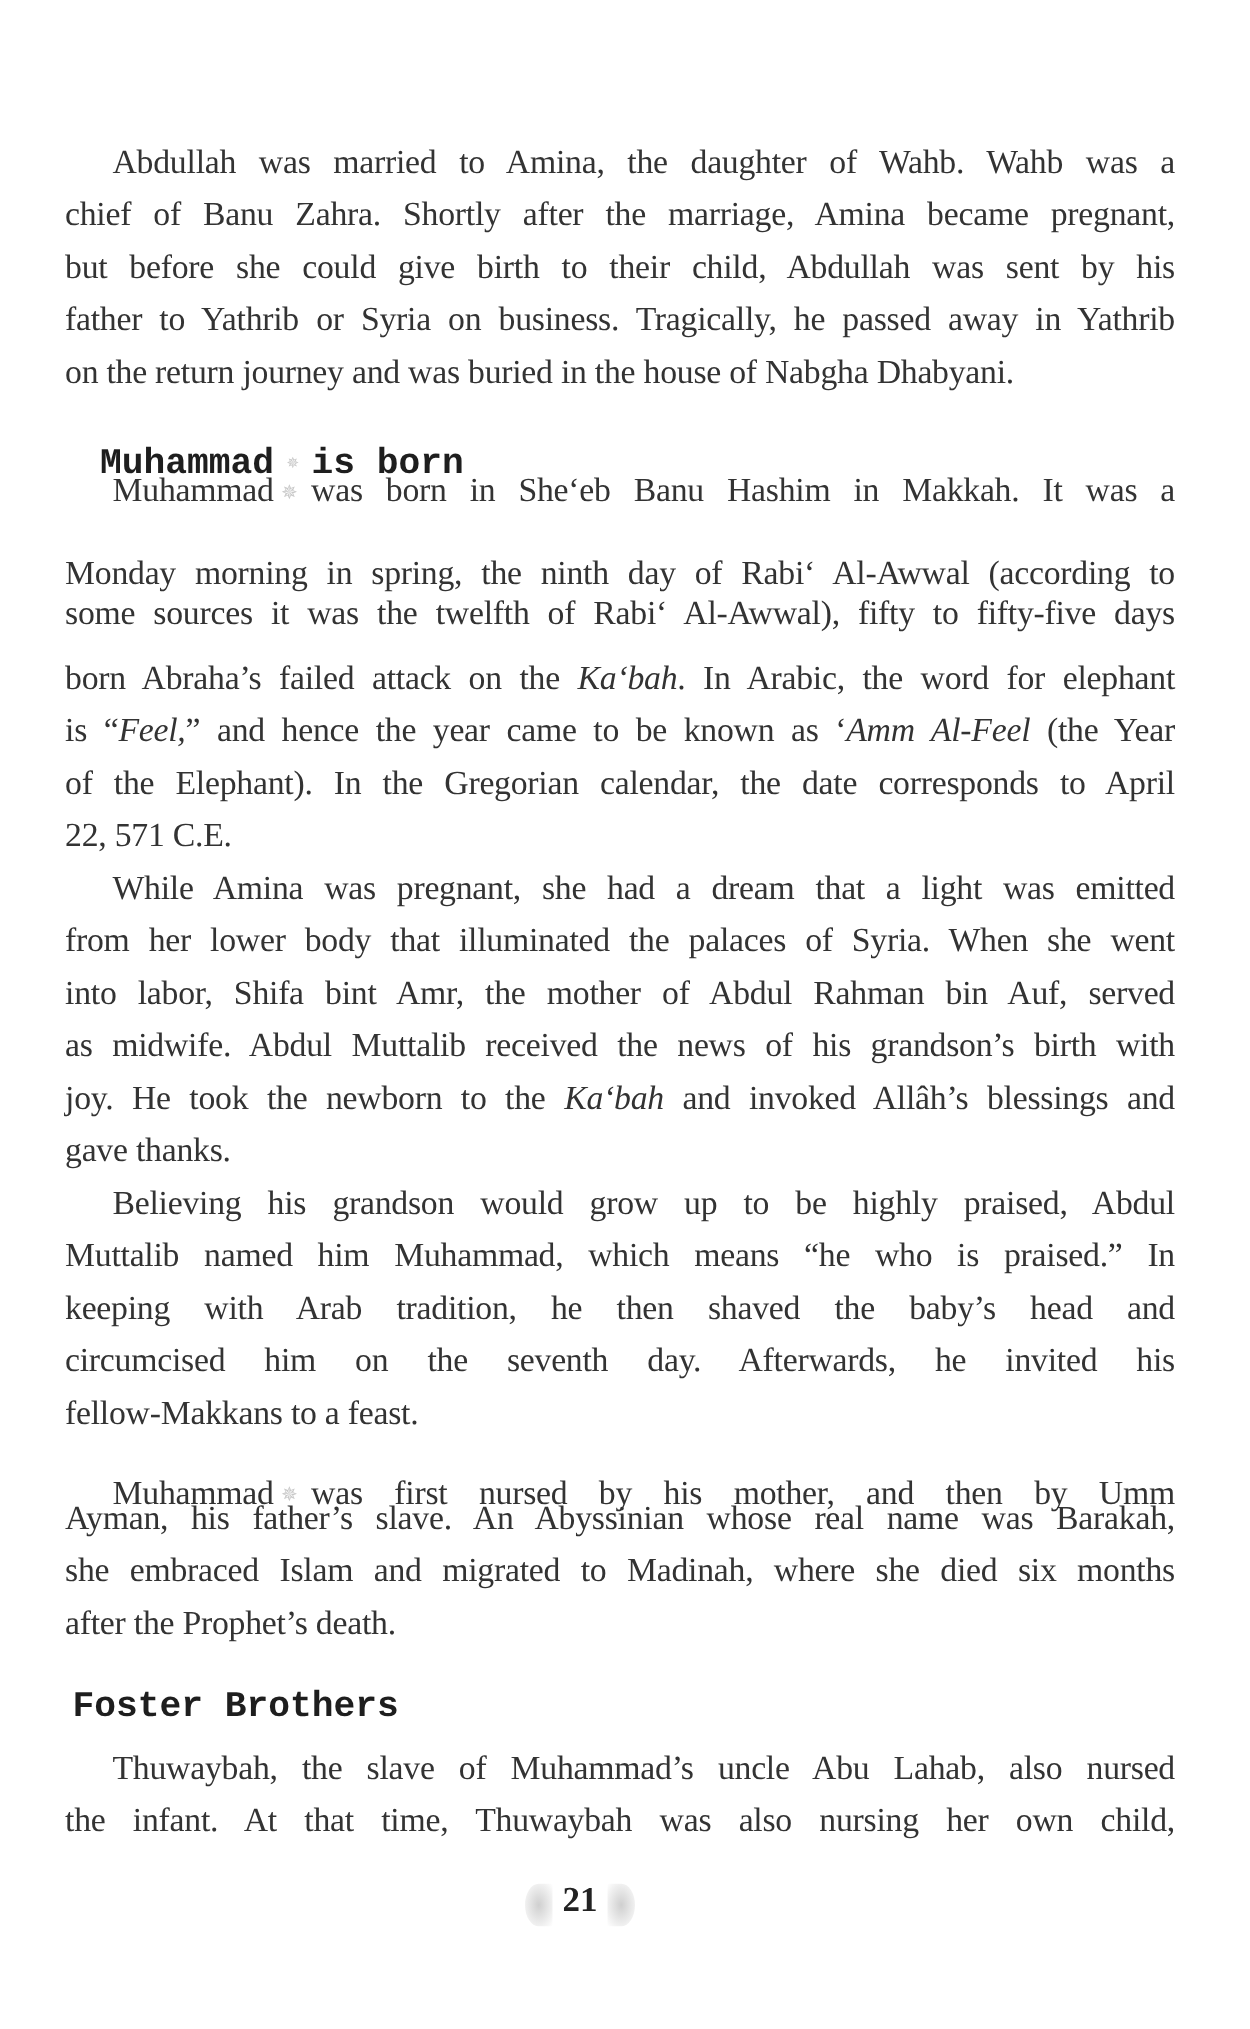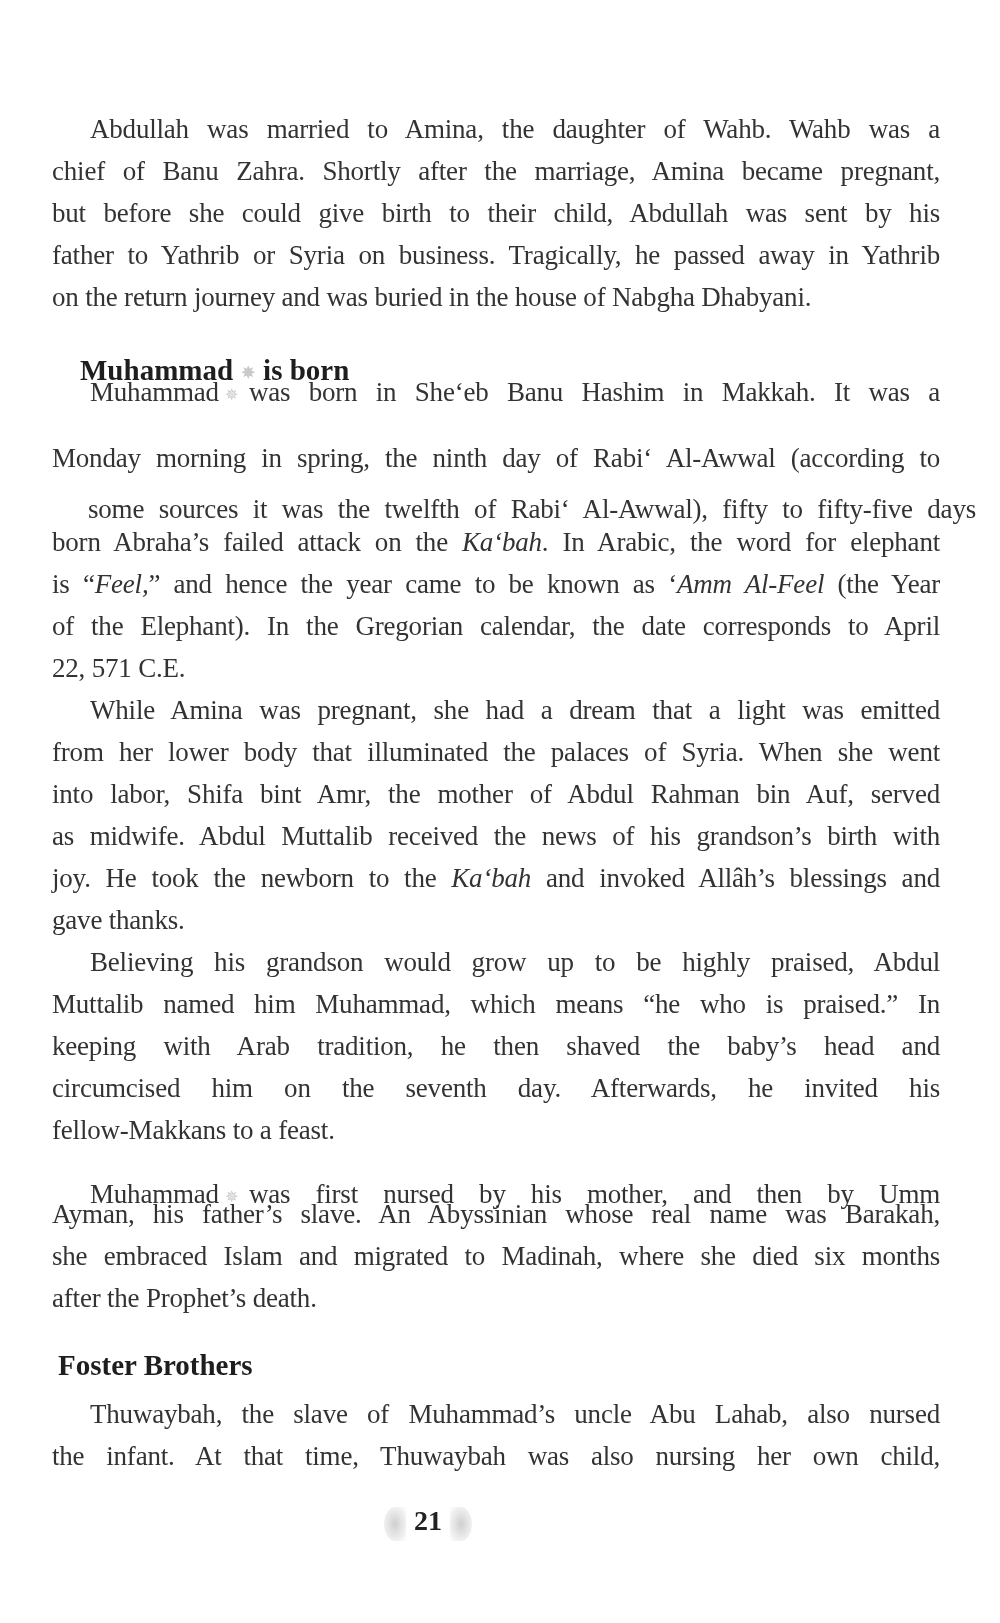--- a/index.html
+++ b/index.html
@@ -1,23 +1,23 @@
 <!DOCTYPE html>
 <html><head>
 <meta charset="utf-8">
 <style>
   html, body { margin: 0; padding: 0; background: #ffffff; }
   body { width: 1000px; height: 1623px; position: relative; overflow: hidden; color: #2b2b2b; }
   .page { position: absolute; left: 52px; top: 0; width: 888px; font-family: "Liberation Serif", "DejaVu Serif", serif; }
   .line { position: absolute; left: 0; width: 888px; font-size: 27px; line-height: 42px; white-space: nowrap; color: #333; letter-spacing: -0.2px; }
   .line.just { text-align: justify; text-align-last: justify; }
   .line.indent { padding-left: 38px; width: 850px; }
-  .heading { position: absolute; font-family: Liberation Serif, serif; font-weight: bold; font-size: 29px; color: #1e1e1e; }
+  .heading { position: absolute; font-family: Liberation Mono, monospace; font-weight: bold; font-size: 29px; color: #1e1e1e; }
   .seal { display: inline-block; width: 18px; height: 18px; margin: 0 6px; vertical-align: middle; color: #c8c8c8; font-size: 16px; line-height: 18px; text-align: center; }
-  .page-num-wrap { position: absolute; left: 0; top: 1505px; width: 856px; text-align: center; }
+  .page-num-wrap { position: absolute; left: 0; top: 1505px; width: 856px; text-align: center; padding-left: 36px; }
   .page-num { display: inline-block; position: relative; font-family: "Liberation Serif", serif; font-size: 28px; font-weight: bold; color: #222; padding: 0 30px; }
   .page-num::before, .page-num::after { content: ""; position: absolute; top: 2px; width: 22px; height: 34px; background: radial-gradient(ellipse at center, #cfcfcf 0%, #ececec 60%, #ffffff 100%); }
   .page-num::before { left: 0; border-radius: 50% 0 0 50%; }
   .page-num::after { right: 0; border-radius: 0 50% 50% 0; }
   i { }
 </style>
 </head>
 <body>
 
 <div class="page">
@@ -29,21 +29,21 @@
   <div class="line" style="top:276px;">on the return journey and was buried in the house of Nabgha Dhabyani.</div>
 
   <div class="heading" style="left:28px; top:354px;">
     <span>Muhammad</span><span class="seal">✵</span><span>is born</span>
   </div>
 
   <div class="line just indent" style="top:371px;">
     <span>Muhammad</span><span class="seal">✵</span><span>was born in She‘eb Banu Hashim in Makkah. It was a</span>
   </div>
   <div class="line just" style="top:437px;">Monday morning in spring, the ninth day of Rabi‘ Al-Awwal (according to</div>
-  <div class="line just" style="top:488px;margin-left:36px;">some sources it was the twelfth of Rabi‘ Al-Awwal), fifty to fifty-five days</div>
+  <div class="line just" style="top:469px;">some sources it was the twelfth of Rabi‘ Al-Awwal), fifty to fifty-five days</div>
   <div class="line just" style="top:521px;">
     <span>born Abraha’s failed attack on the </span><i>Ka‘bah</i><span>. In Arabic, the word for elephant</span>
   </div>
   <div class="line just" style="top:563px;">
     <span>is “</span><i>Feel,</i><span>” and hence the year came to be known as ‘</span><i>Amm Al-Feel</i><span> (the Year</span>
   </div>
   <div class="line just" style="top:605px;">of the Elephant). In the Gregorian calendar, the date corresponds to April</div>
   <div class="line" style="top:647px;">22, 571 C.E.</div>
 
   <div class="line just indent" style="top:689px;">While Amina was pregnant, she had a dream that a light was emitted</div>

